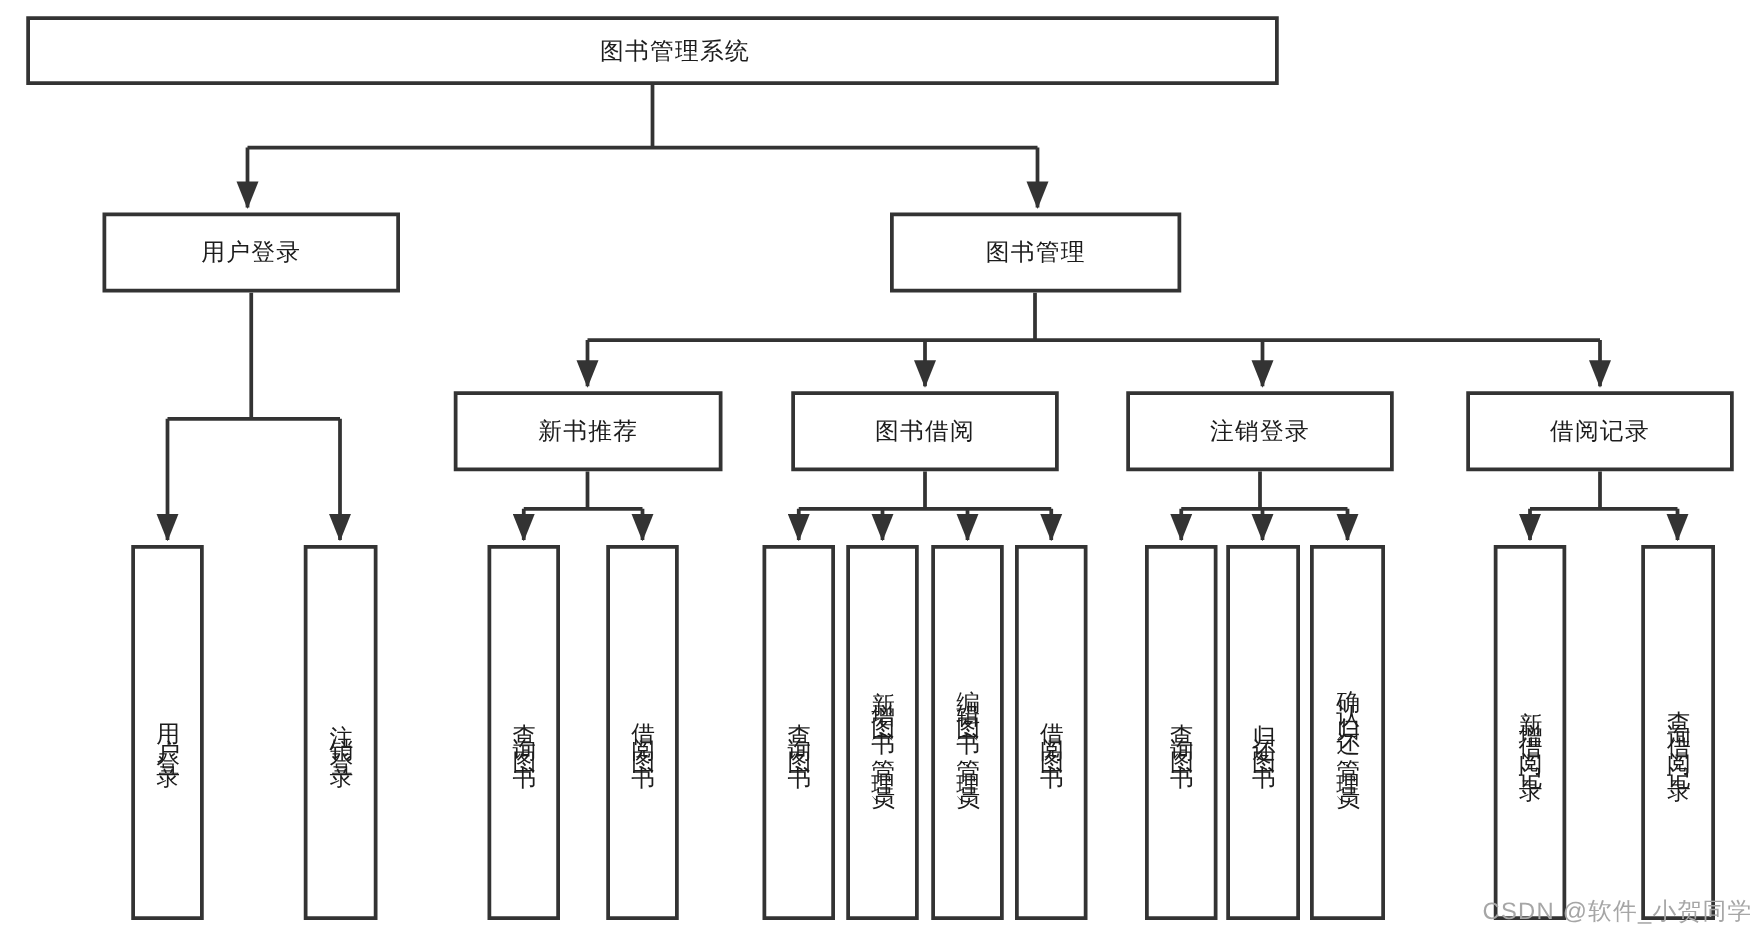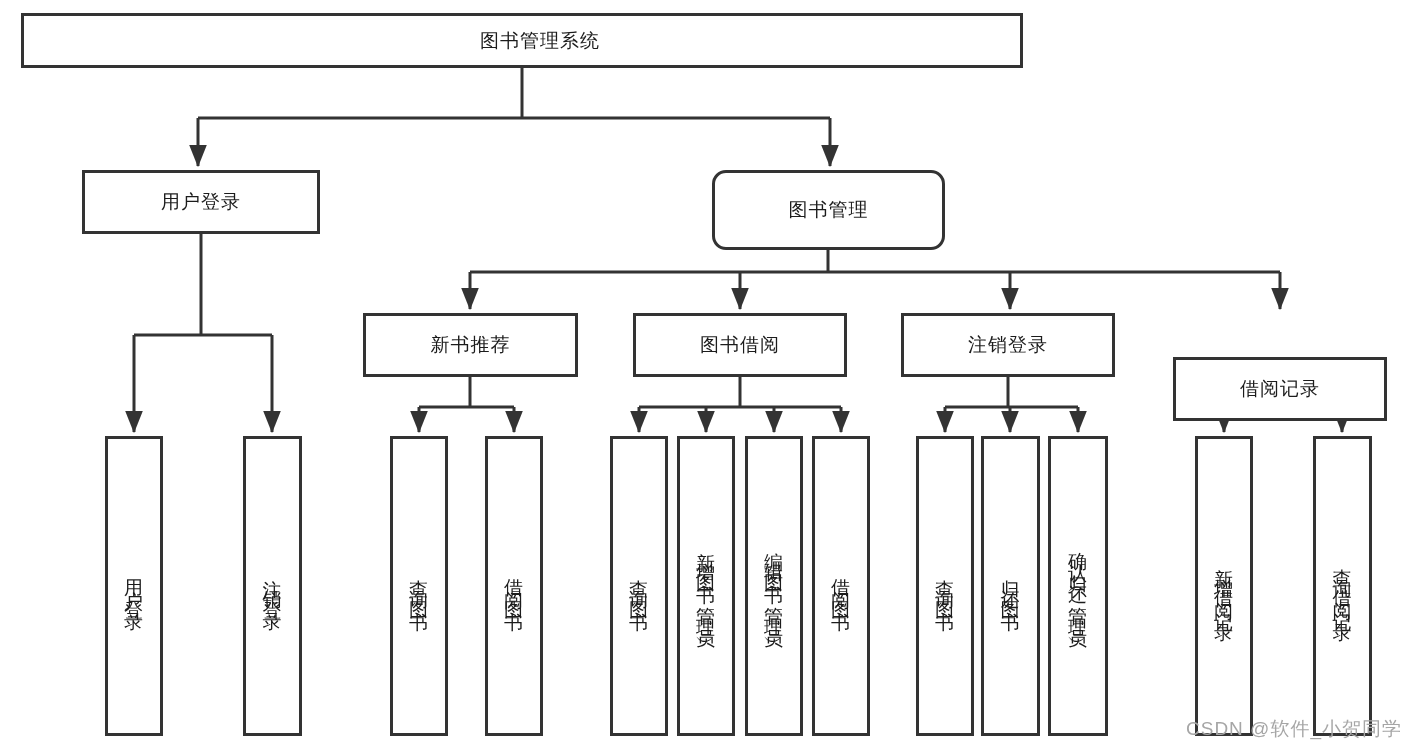--- a/index.html
+++ b/index.html
@@ -54,26 +54,26 @@
     writing-mode: vertical-rl;
     text-orientation: mixed;
     letter-spacing: 11px;
     line-height: 1;
     white-space: nowrap;
   }
   
   .n-root          { left: 21px;   top: 13px;  width: 1002px; height: 55px; padding-left: 36px; }
   
   .n-user-login    { left: 82px;   top: 170px; width: 238px;  height: 64px; }
-  .n-book-mgmt     { left: 712px;  top: 170px; width: 233px;  height: 80px; border-radius: 14px; }
+  .n-book-mgmt     { left: 712px;  top: 170px; width: 233px;  height: 64px; }
   
   .n-new-books     { left: 363px;  top: 313px; width: 215px;  height: 64px; }
   .n-book-borrow   { left: 633px;  top: 313px; width: 214px;  height: 64px; }
   .n-current       { left: 901px;  top: 313px; width: 214px;  height: 64px; }
-  .n-records       { left: 1173px; top: 313px; width: 214px;  height: 64px; margin-top: 44px; }
+  .n-records       { left: 1173px; top: 313px; width: 214px;  height: 64px; }
   
   .l-a1 { left: 105px; }
   .l-a2 { left: 243px;  width: 59px; }
   .l-b1 { left: 390px; }
   .l-b2 { left: 485px; }
   .l-c1 { left: 610px; }
   .l-c2 { left: 677px; }
   .l-c3 { left: 745px; }
   .l-c4 { left: 812px; }
   .l-d1 { left: 916px; }

